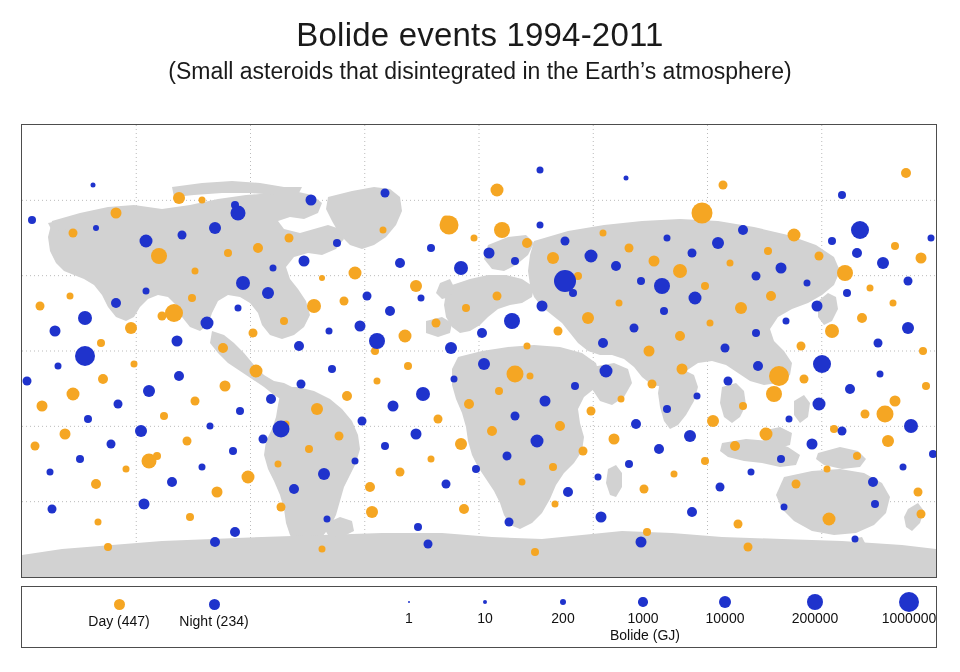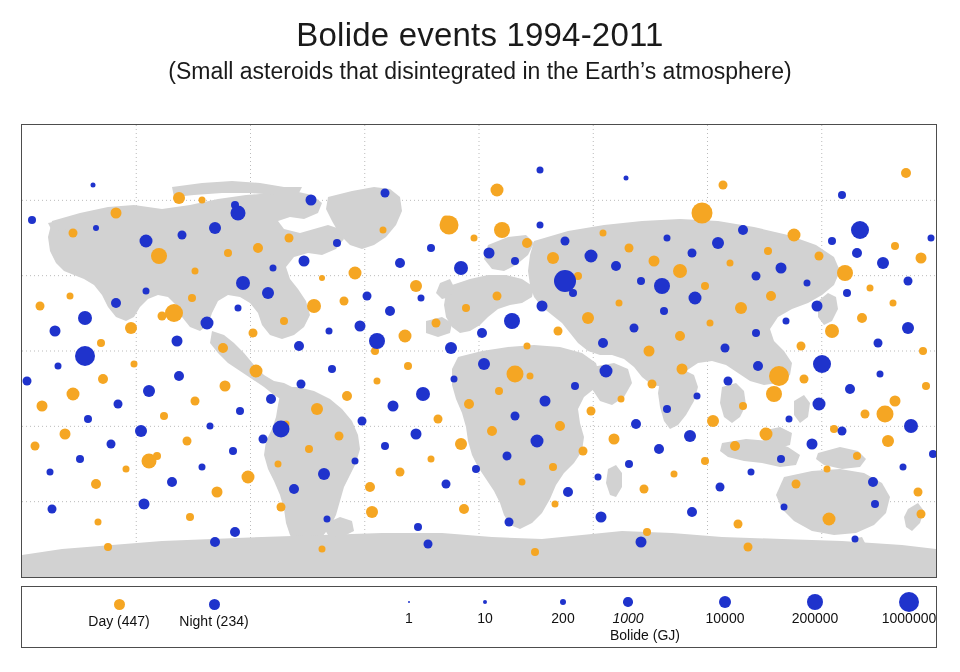--- a/index.html
+++ b/index.html
@@ -428,21 +428,21 @@
             <div class="size-dot" style="width: 4px; height: 4px; background: rgb(31, 51, 204);"></div>
           </div>
           <div class="size-label">10</div>
         </div>
         <div class="size-entry" style="left: 211px; top: 6px;">
           <div class="size-dotwrap">
             <div class="size-dot" style="width: 6.5px; height: 6.5px; background: rgb(31, 51, 204);"></div>
           </div>
           <div class="size-label">200</div>
         </div>
-        <div class="size-entry" style="left: 276px; top: 6px; font-style: italic;">
+        <div class="size-entry" style="left: 291px; top: 6px;">
           <div class="size-dotwrap">
             <div class="size-dot" style="width: 9.5px; height: 9.5px; background: rgb(31, 51, 204);"></div>
           </div>
           <div class="size-label">1000</div>
         </div>
         <div class="size-entry" style="left: 373px; top: 6px;">
           <div class="size-dotwrap">
             <div class="size-dot" style="width: 12.5px; height: 12.5px; background: rgb(31, 51, 204);"></div>
           </div>
           <div class="size-label">10000</div>

